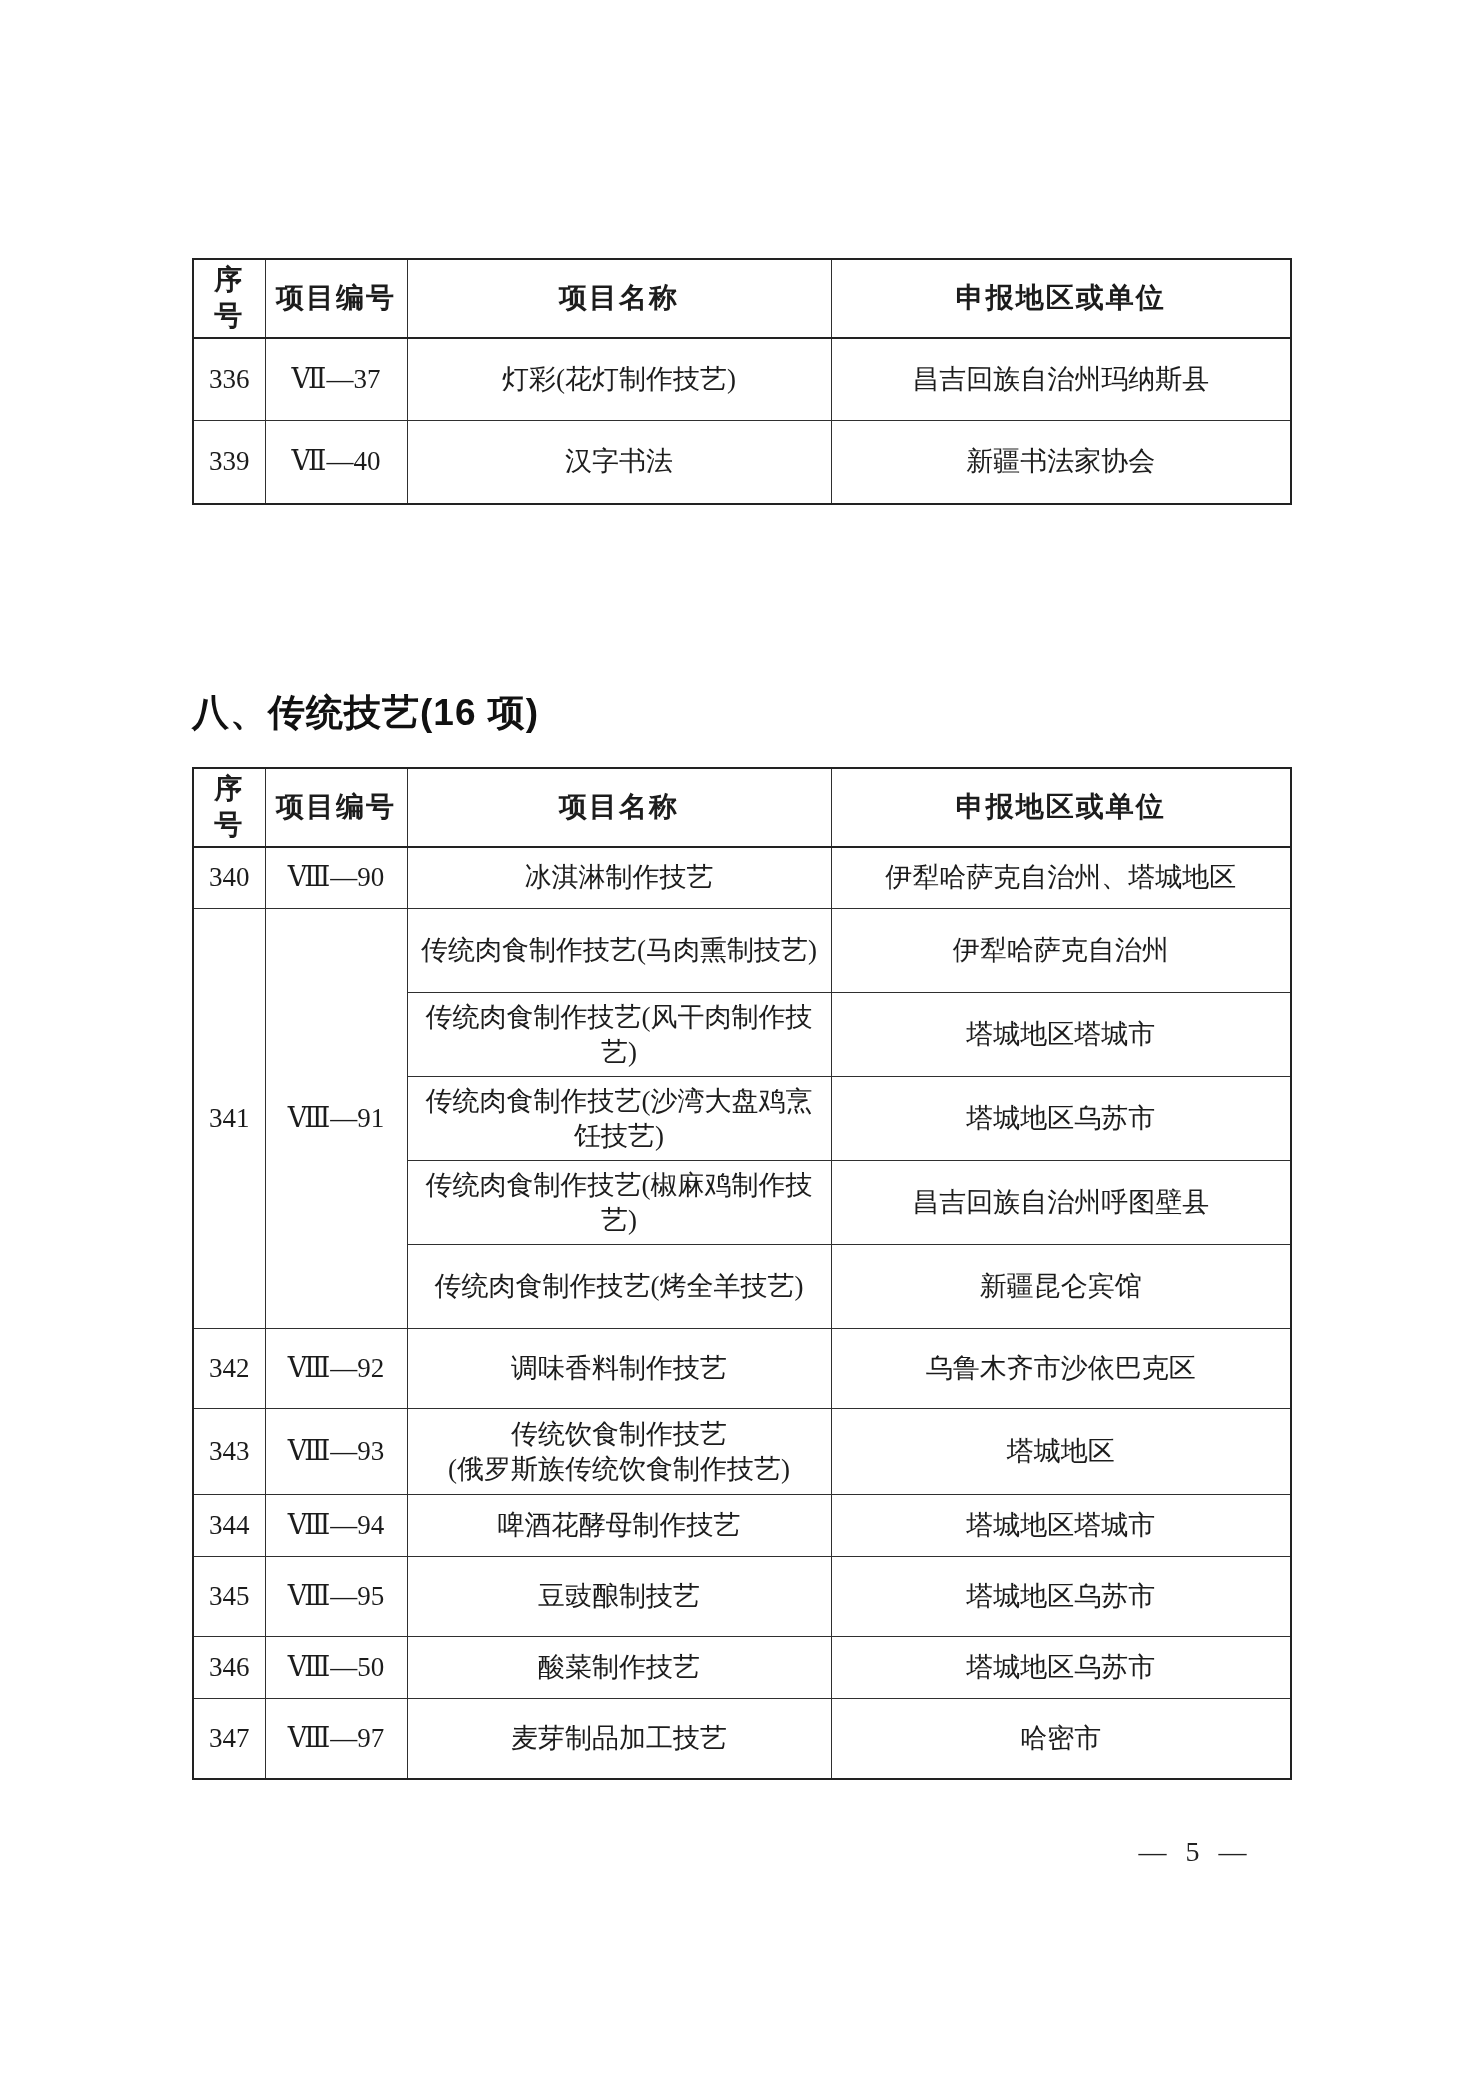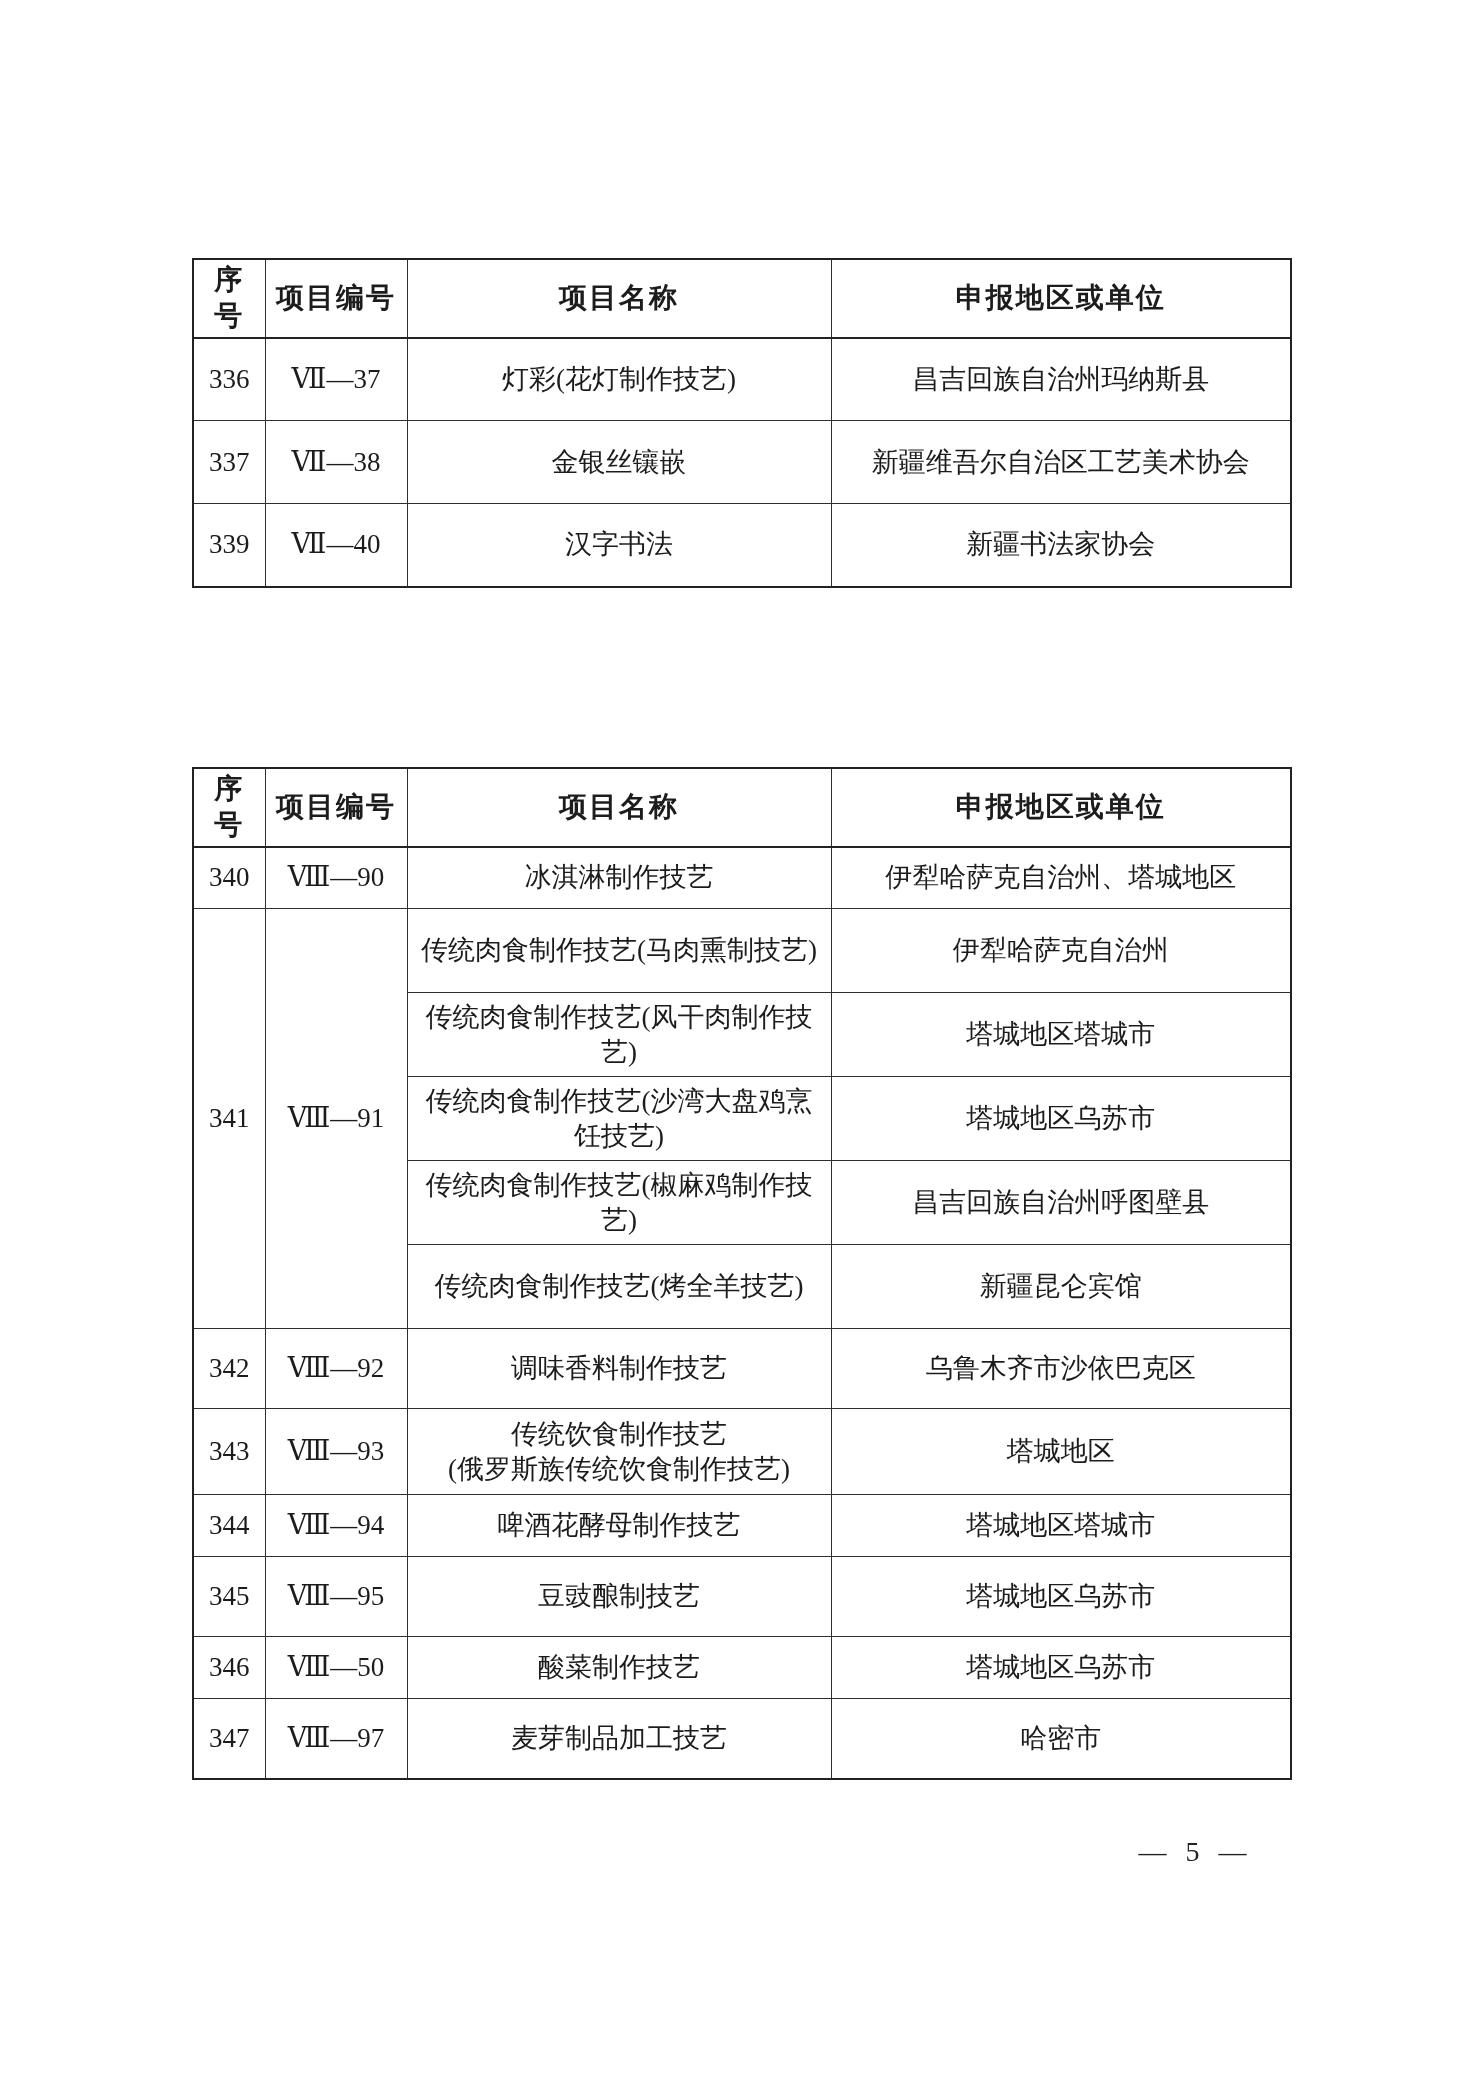--- a/index.html
+++ b/index.html
@@ -94,34 +94,29 @@
       <th>项目名称</th>
       <th>申报地区或单位</th>
     </tr>
     <tr class="h83">
       <td>336</td>
       <td>Ⅶ—37</td>
       <td>灯彩(花灯制作技艺)</td>
       <td>昌吉回族自治州玛纳斯县</td>
     </tr>
     <tr class="h83">
-      <td>337</td>
-      <td>Ⅶ—38</td>
-      <td>金银丝镶嵌</td>
-      <td>新疆维吾尔自治区工艺美术协会</td>
-    </tr>
-    <tr class="h83">
       <td>339</td>
       <td>Ⅶ—40</td>
       <td>汉字书法</td>
       <td>新疆书法家协会</td>
     </tr>
   </tbody>
     </table>
 
+  <div class="section-heading">八、传统技艺(16 项)</div>
 
   <table class="nfh" id="table-viii">
     <colgroup>
         <col class="c-no">
         <col class="c-code">
         <col class="c-name">
         <col class="c-org">
       </colgroup>
     <tbody>
         <tr class="hdr h68">

